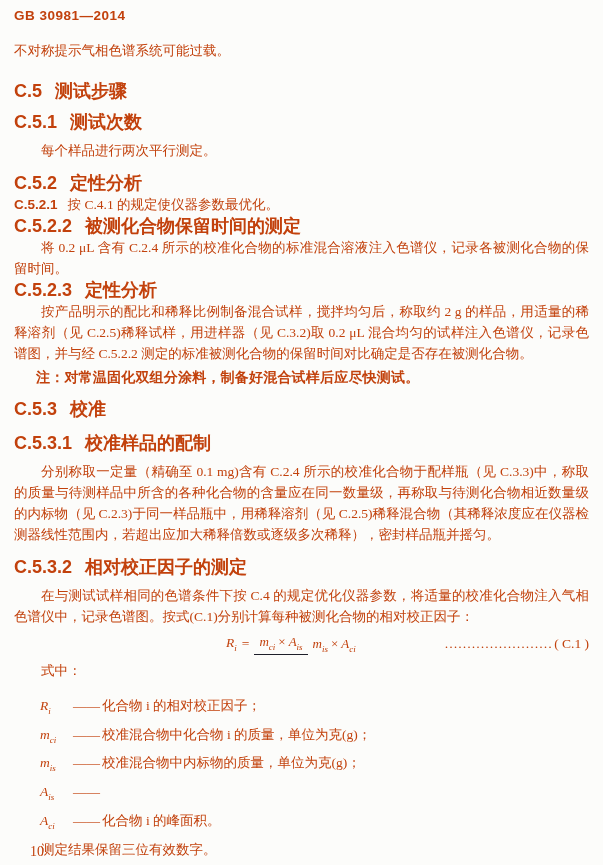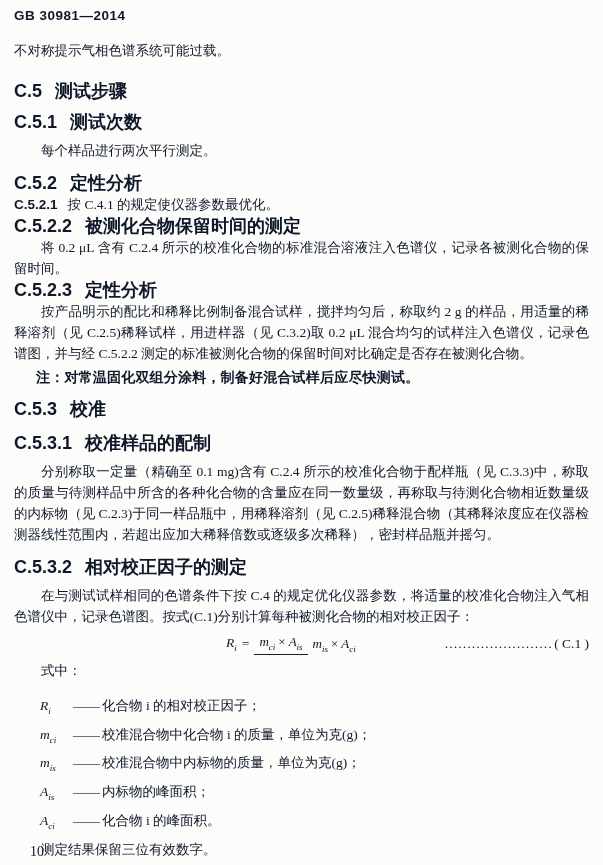--- a/index.html
+++ b/index.html
@@ -1,18 +1,18 @@
 <!DOCTYPE html>
 <html><head>
 <meta charset="utf-8">
 <style>
   html,body{margin:0;padding:0;background:#e8e8e6;}
   .page{
     width:603px;height:865px;margin:0 auto;background:#fcfcfa;
-    color:#0f172a;position:relative;box-sizing:border-box;
+    color:#c2410c;position:relative;box-sizing:border-box;
     padding:8px 14px 0 14px;overflow:hidden;
     font-family:"Liberation Serif","DejaVu Serif",serif;
     font-size:13.5px;
   }
   .doc-header{
     font-family:"Liberation Sans","DejaVu Sans",sans-serif;
     font-weight:bold;font-size:13.5px;letter-spacing:.5px;margin-bottom:17px;
   }
   .para{line-height:21px;text-align:justify;text-indent:2em;margin:0;}
   .para.no-indent{text-indent:0;}
@@ -137,21 +137,20 @@
     <span class="def-desc">校准混合物中化合物 i 的质量，单位为克(g)；</span>
   </div>
   <div class="def-row">
     <span class="def-term"><span>m</span><sub>is</sub></span>
     <span class="def-dash">——</span>
     <span class="def-desc">校准混合物中内标物的质量，单位为克(g)；</span>
   </div>
   <div class="def-row">
     <span class="def-term"><span>A</span><sub>is</sub></span>
     <span class="def-dash">——</span>
-    <span class="def-desc">内标物的峰面积；</span>
   </div>
   <div class="def-row">
     <span class="def-term"><span>A</span><sub>ci</sub></span>
     <span class="def-dash">——</span>
     <span class="def-desc">化合物 i 的峰面积。</span>
   </div>
 
   <p class="para" style="line-height:23px;">测定结果保留三位有效数字。</p>
 
   <div class="page-number">10</div>

